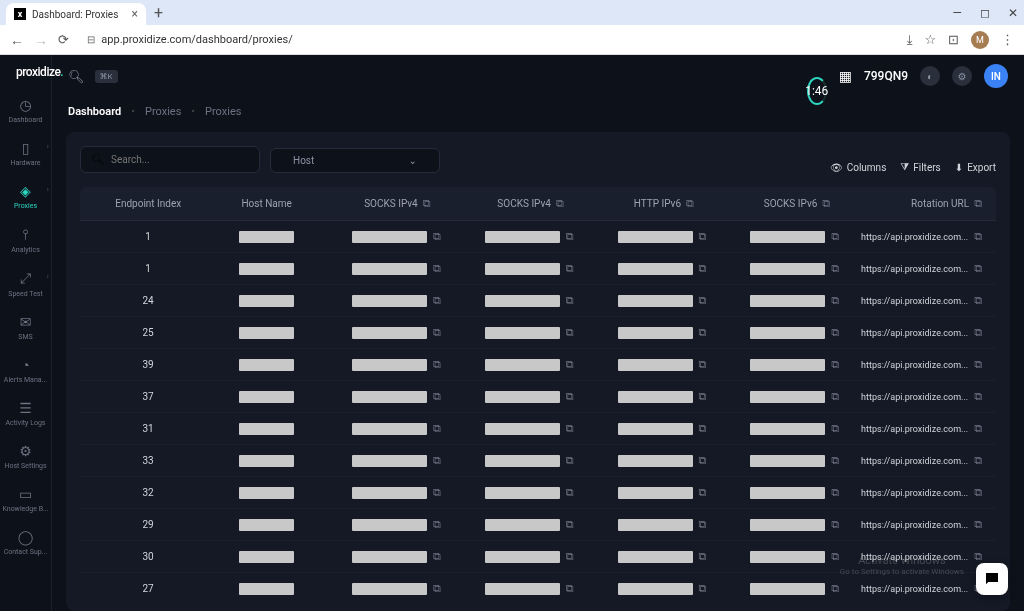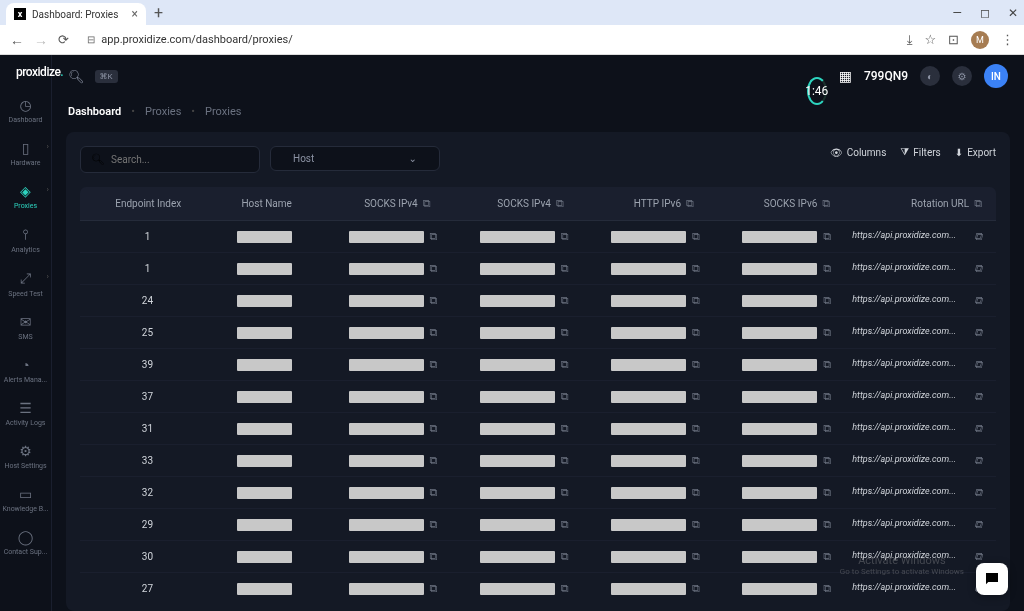--- a/index.html
+++ b/index.html
@@ -47,41 +47,41 @@
 .top-icon { width: 20px; height: 20px; border-radius: 50%; background: #2a2f3c; display: flex; align-items: center; justify-content: center; color: #8b92a3; font-size: 10px; cursor: pointer; }
 .user-avatar { width: 24px; height: 24px; border-radius: 50%; background: #3b82f6; color: #fff; display: flex; align-items: center; justify-content: center; font-size: 10px; font-weight: 500; cursor: pointer; }
 
 .breadcrumb { padding: 8px 16px 14px; display: flex; align-items: center; gap: 10px; font-size: 11px; }
 .crumb-active { color: #fff; font-weight: 600; }
 .crumb { color: #6b7280; }
 .crumb-sep { color: #444; }
 
 .content { padding: 0 14px; flex: 1; overflow: hidden; }
 .panel { background: #141925; border-radius: 8px; padding: 14px; height: 100%; display: flex; flex-direction: column; }
-.toolbar { display: flex; align-items: flex-start; gap: 10px; margin-bottom: 14px; }
+.toolbar { display: flex; align-items: flex-end; gap: 10px; margin-bottom: 14px; }
 .search-box { background: #0d111a; border: 1px solid #252b3a; border-radius: 6px; display: flex; align-items: center; padding: 6px 10px; width: 180px; gap: 6px; }
 .search-box input { background: transparent; border: none; color: #8b92a3; font-size: 10px; outline: none; flex: 1; }
 .host-select { background: #0d111a; border: 1px solid #252b3a; border-radius: 6px; padding: 6px 22px; width: 170px; display: flex; align-items: center; justify-content: space-between; color: #8b92a3; font-size: 10px; cursor: pointer; }
 .toolbar-actions { margin-left: auto; display: flex; gap: 14px; }
 .action-btn { display: flex; align-items: center; gap: 4px; color: #d1d5db; font-size: 10px; cursor: pointer; }
 
 .table-wrap { flex: 1; overflow-y: auto; }
 .table-header { display: flex; align-items: center; padding: 10px 14px; border-bottom: 1px solid #252b3a; background: #1a1f2e; border-radius: 6px 6px 0 0; justify-content: flex-end; }
 .th { color: #9ca3af; font-size: 10px; display: flex; align-items: center; gap: 5px; }
 .th-idx { width: 110px; justify-content: center; }
 .th-host { width: 130px; justify-content: center; }
 .th-col { width: 135px; justify-content: center; }
 .th-rot { width: 120px; justify-content: flex-end; margin-left: auto; }
 
 .row { display: flex; align-items: center; padding: 9px 14px; border-bottom: 1px solid #1a1f2e; }
 .td { display: flex; align-items: center; }
 .td-idx { width: 110px; justify-content: center; color: #d1d5db; font-size: 10px; }
 .td-host { width: 130px; justify-content: center; }
 .td-col { width: 135px; justify-content: center; gap: 6px; }
-.td-rot { margin-left: auto; display: flex; align-items: flex-start; gap: 18px; color: #d1d5db; font-size: 9px; font-style: italic; }
+.td-rot { margin-left: auto; display: flex; align-items: center; gap: 6px; color: #d1d5db; font-size: 9px; }
 .redact { background: #c8c8c8; height: 12px; width: 75px; border-radius: 1px; }
 .redact-sm { background: #c8c8c8; height: 12px; width: 55px; border-radius: 1px; }
 .copy-icon { color: #6b7280; font-size: 11px; cursor: pointer; }
 
 .watermark { position: absolute; right: 60px; bottom: 35px; color: rgba(180,180,180,0.3); font-size: 11px; text-align: center; pointer-events: none; }
 .watermark-sub { font-size: 8px; }
 
 .chat-bubble { position: absolute; right: 16px; bottom: 16px; width: 32px; height: 32px; background: #fff; border-radius: 8px; display: flex; align-items: center; justify-content: center; cursor: pointer; box-shadow: 0 2px 8px rgba(0,0,0,0.3); }
 .chat-bubble svg { width: 18px; height: 18px; }
 

